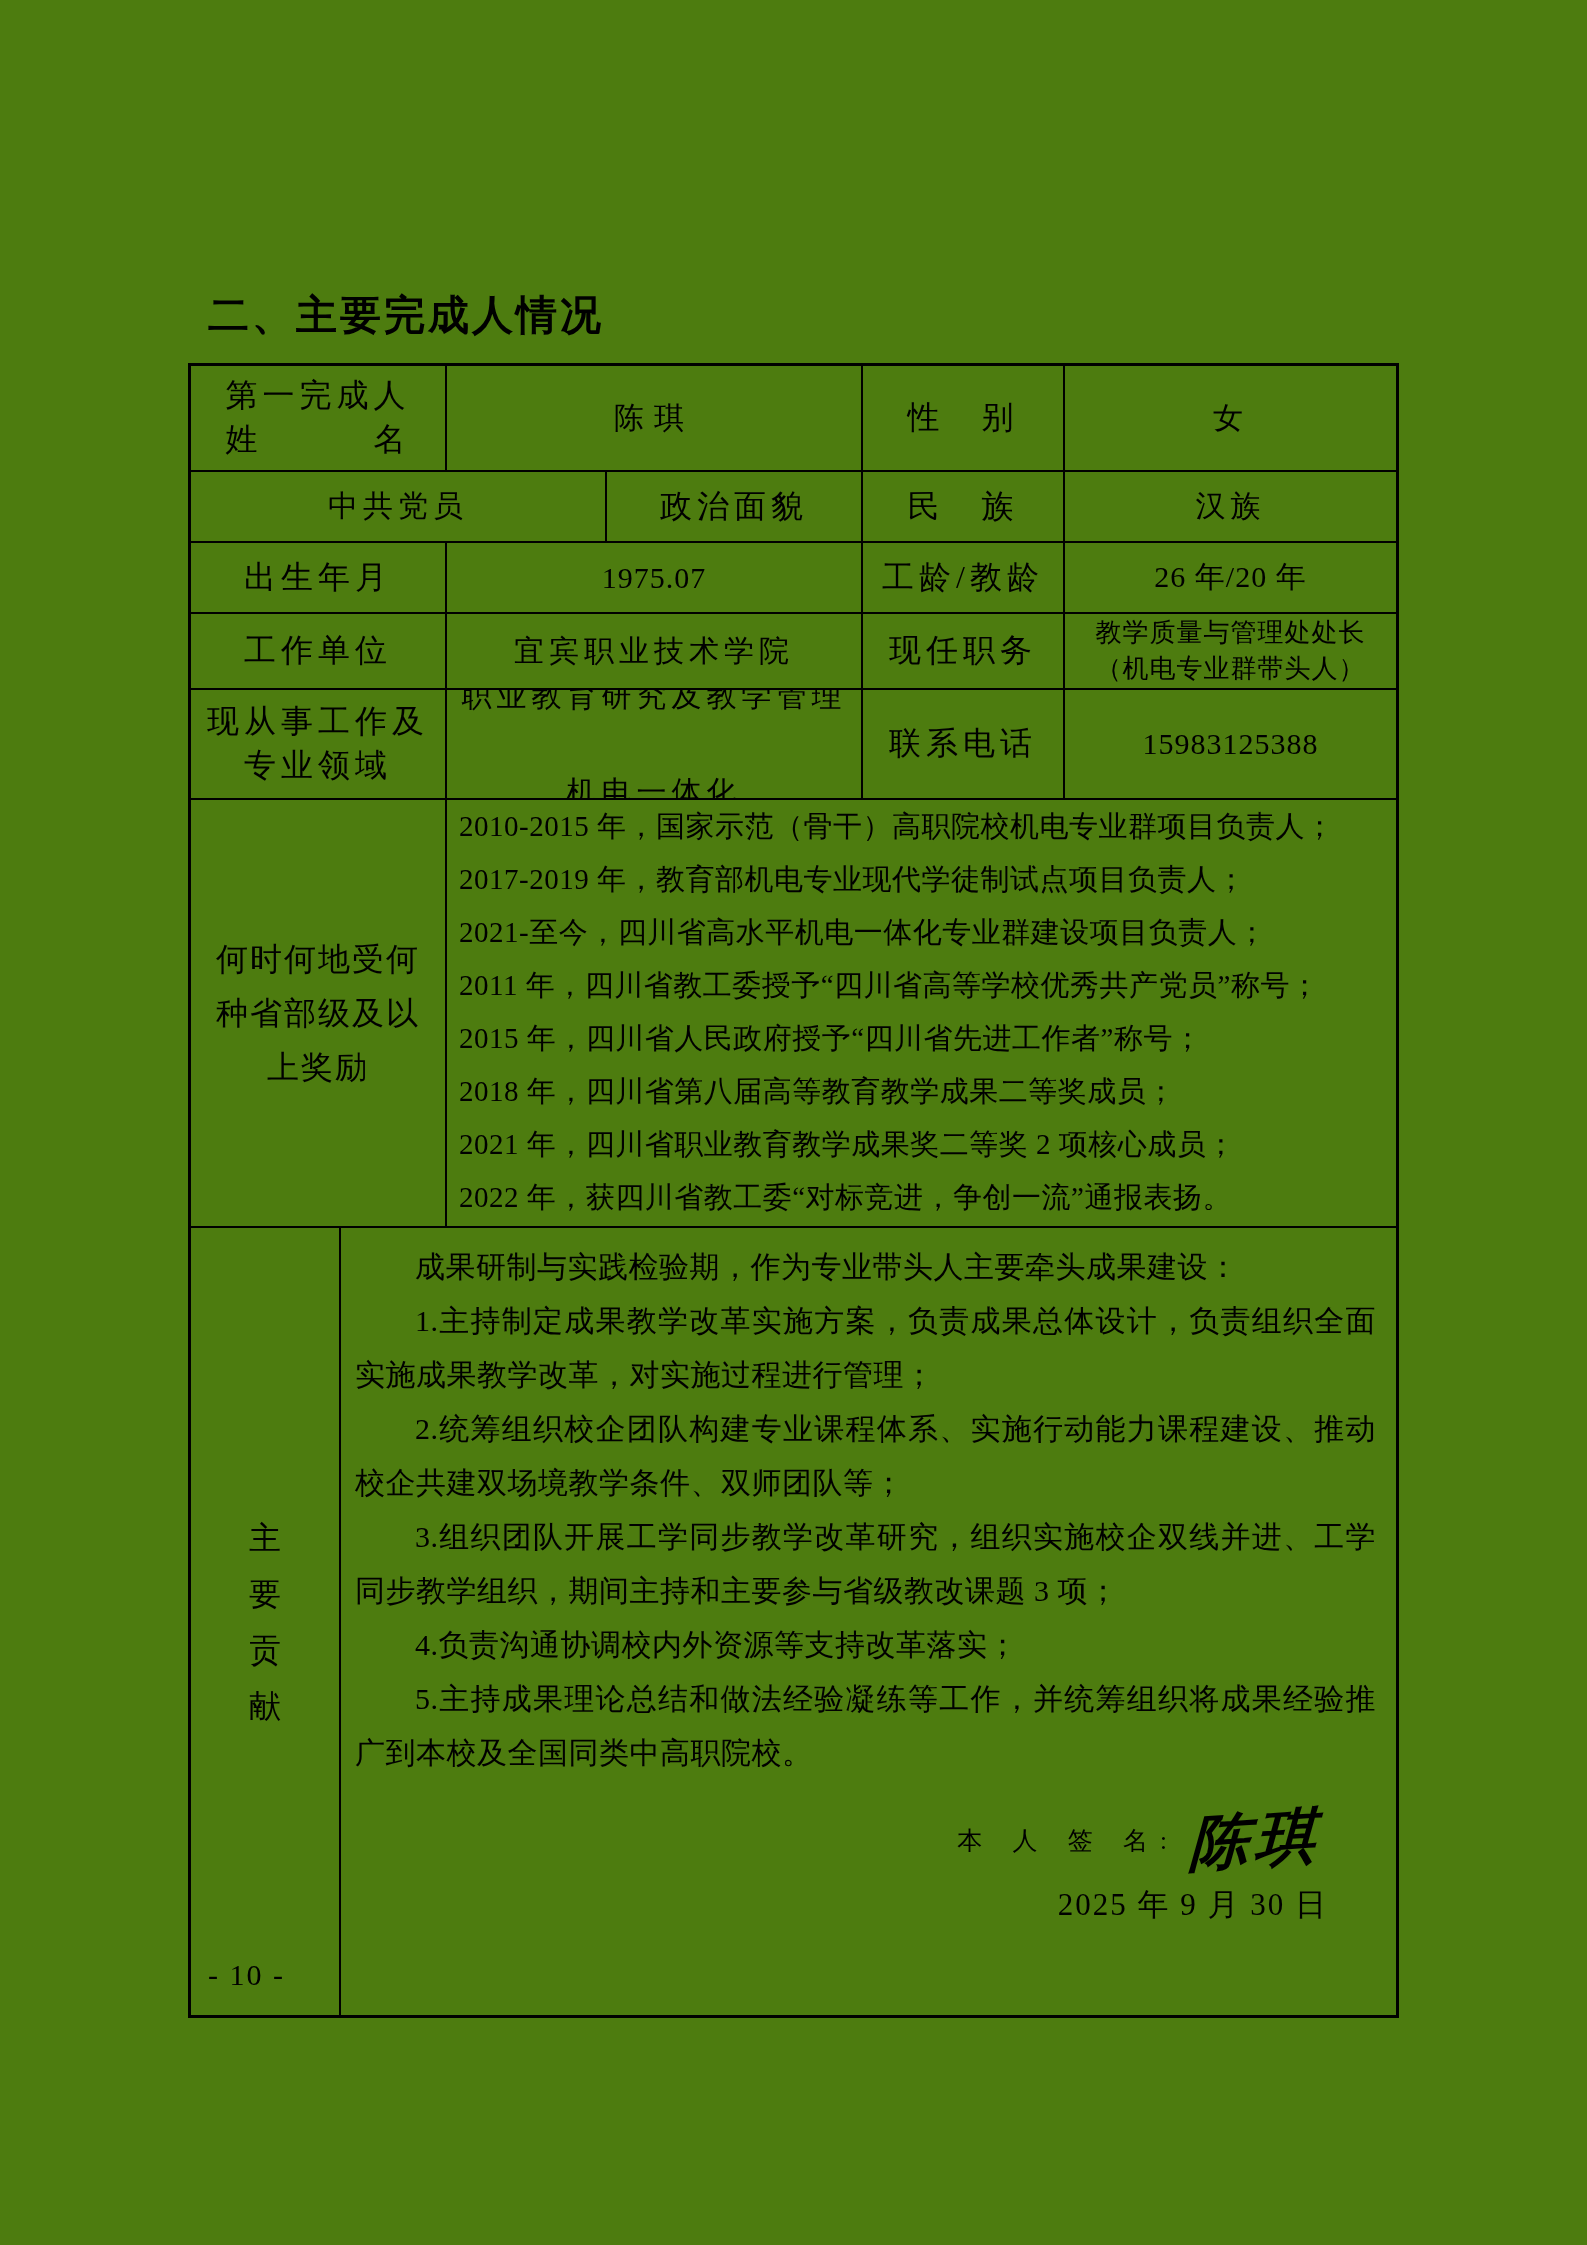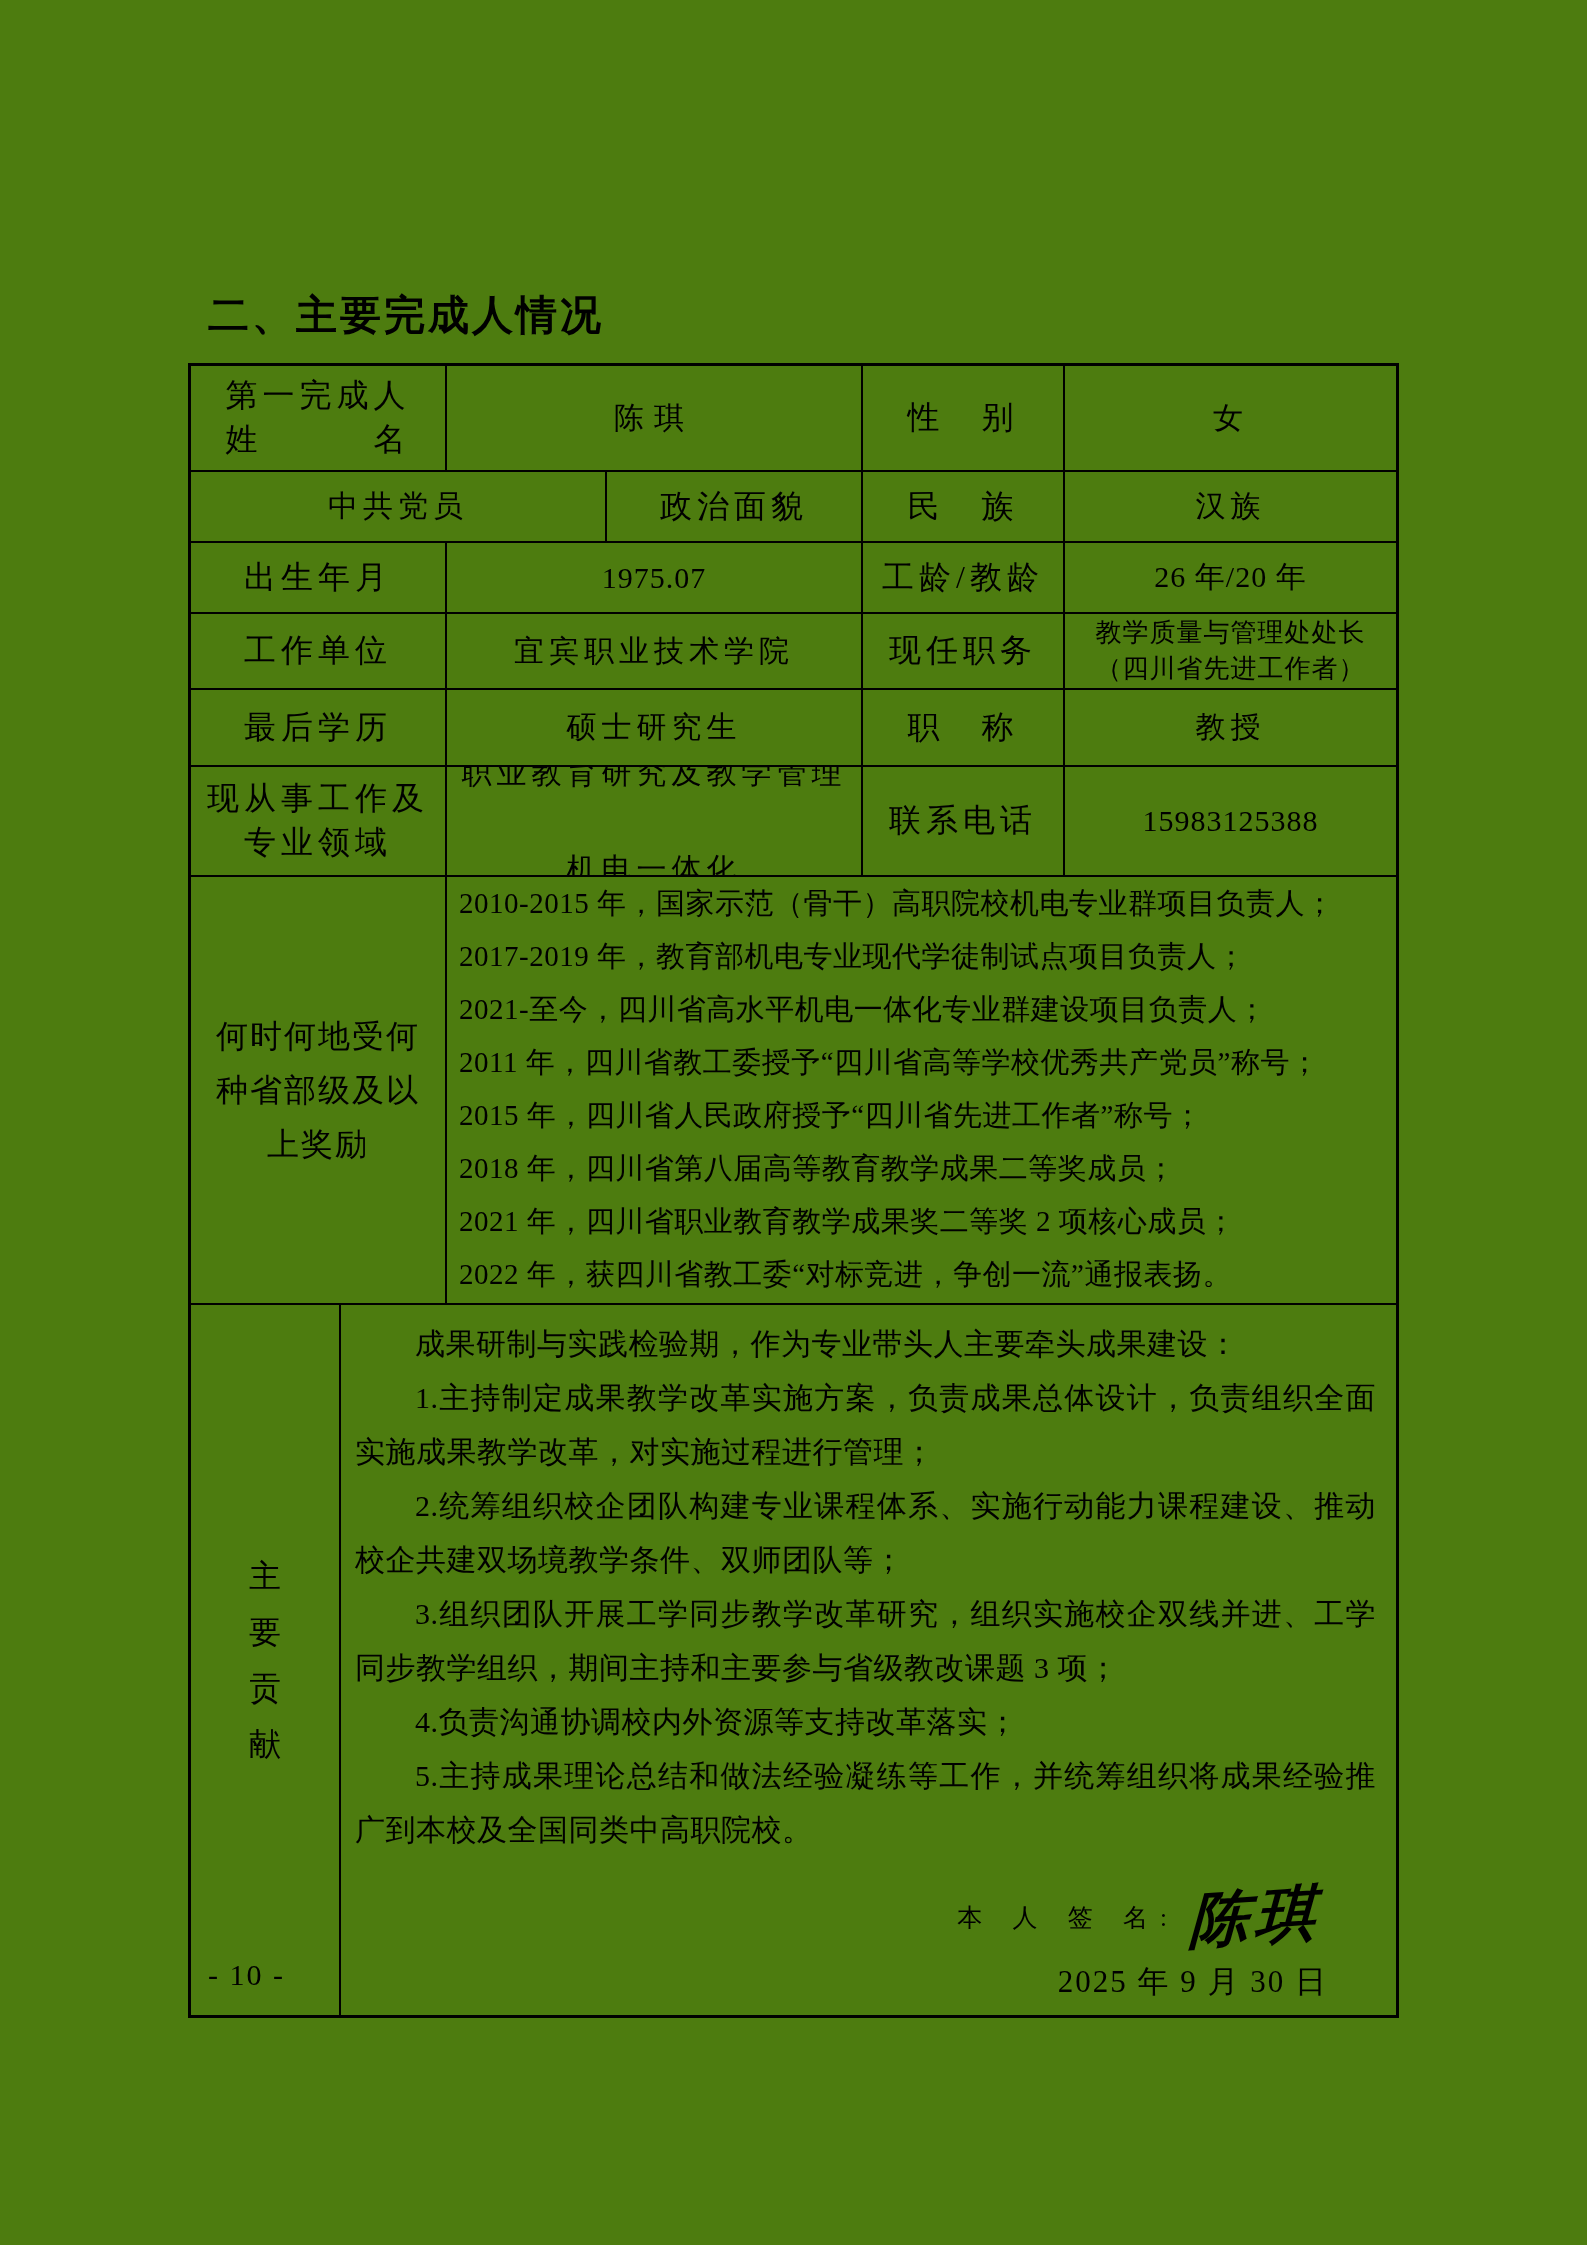--- a/index.html
+++ b/index.html
@@ -126,30 +126,24 @@
       <div class="td lbl c3">工龄/教龄</div>
       <div class="td val num c4">26 年/20 年</div>
     </div>
 
     <div class="tr r4">
       <div class="td lbl c1">工作单位</div>
       <div class="td val c2">宜宾职业技术学院</div>
       <div class="td lbl c3">现任职务</div>
       <div class="td val small-val c4">
         <div>教学质量与管理处处长</div>
-        <div>（四川省先进工作者）</div>
+        <div>（机电专业群带头人）</div>
       </div>
     </div>
 
-    <div class="tr r5">
-      <div class="td lbl c1">最后学历</div>
-      <div class="td val c2">硕士研究生</div>
-      <div class="td lbl c3">职　称</div>
-      <div class="td val c4">教授</div>
-    </div>
 
     <div class="tr r6">
       <div class="td lbl c1">
         <div>现从事工作及</div>
         <div>专业领域</div>
       </div>
       <div class="td val two-line c2">
         <div>职业教育研究及教学管理</div>
         <div>机电一体化</div>
       </div>

